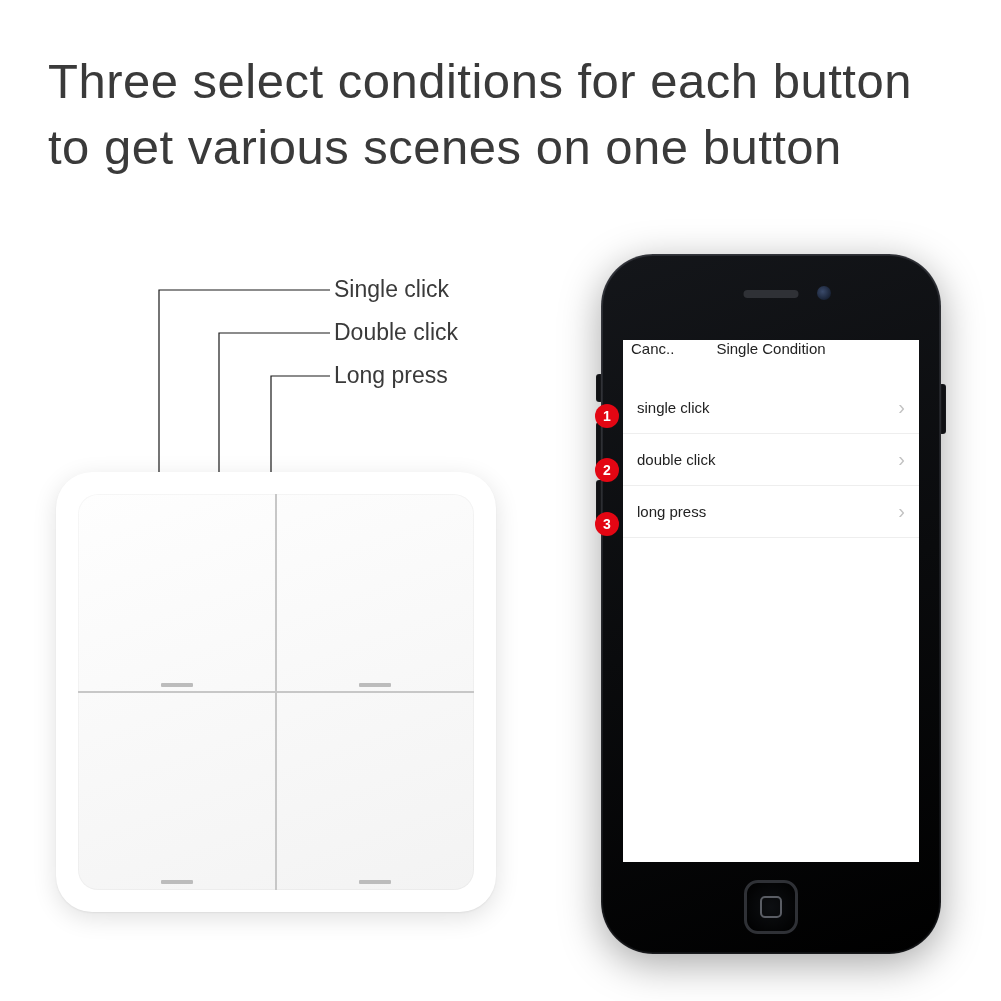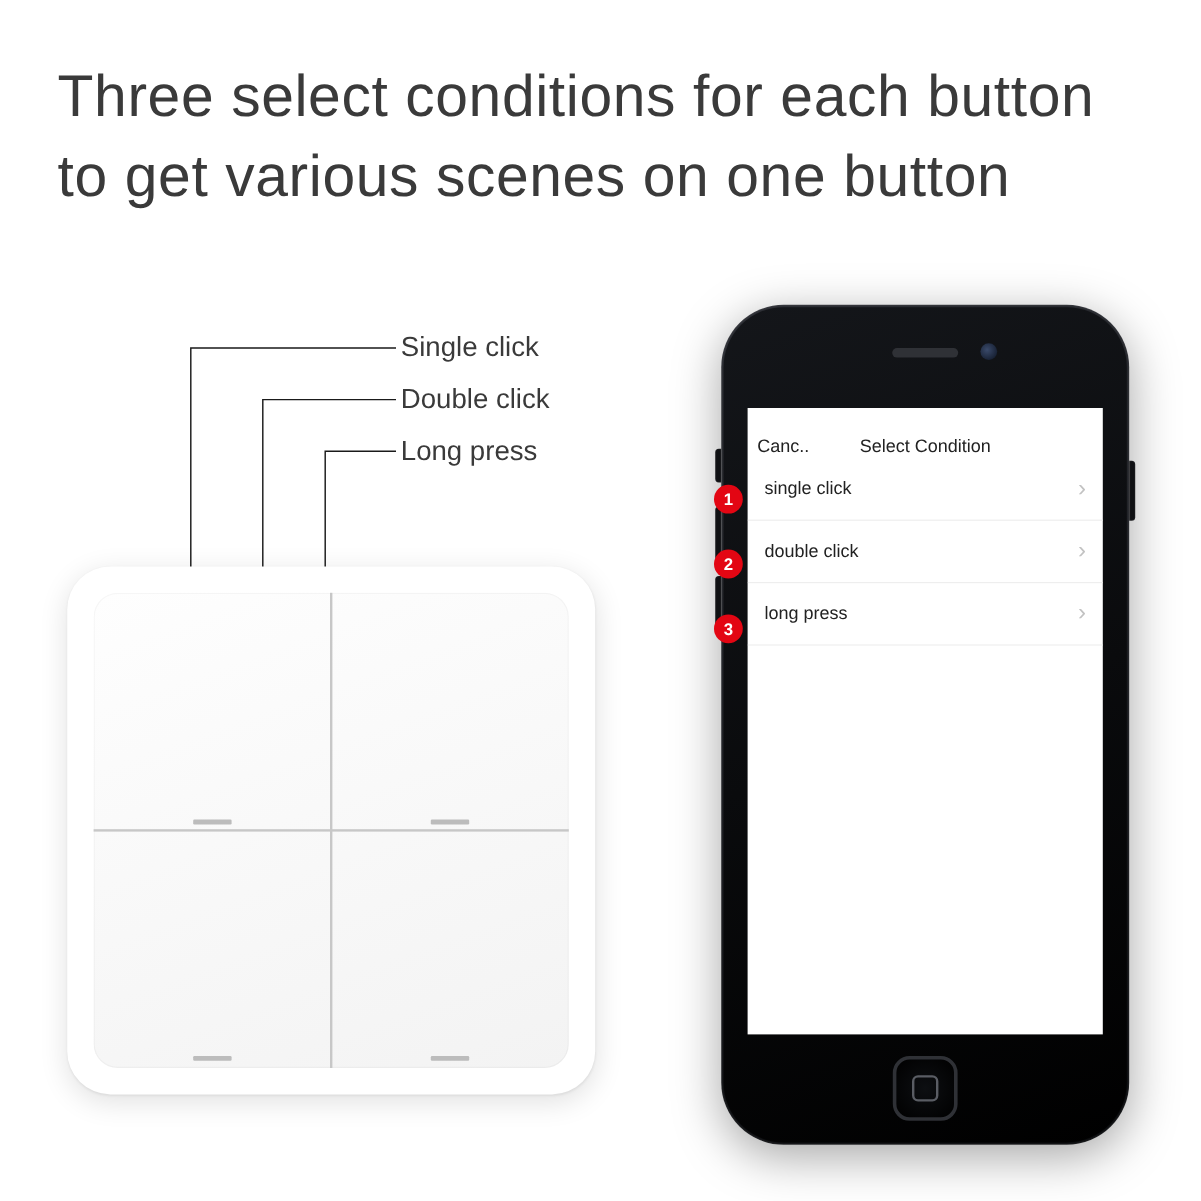--- a/index.html
+++ b/index.html
@@ -167,21 +167,21 @@
   }
   .side.pwr { right:-5px; top:130px; width:5px; height:50px; border-radius:0 3px 3px 0;}
   .side.mute { left:-5px; top:120px; width:5px; height:28px; border-radius:3px 0 0 3px;}
   .side.vu { left:-5px; top:168px; width:5px; height:45px; border-radius:3px 0 0 3px;}
   .side.vd { left:-5px; top:226px; width:5px; height:45px; border-radius:3px 0 0 3px;}
 
   
   .navbar {
     height: 42px;
     display:flex;
-    align-items:flex-end;
+    align-items:flex-start;
     font-size: 15px;
     color:#222;
     position: relative;
     border-bottom:1px solid rgba(0,0,0,0);
   }
   .navbar .cancel { position:absolute; left:8px; font-weight:400; }
   .navbar .title { width:100%; text-align:center; font-weight:500; }
   .list-item {
     display:flex;
     align-items:center;
@@ -252,21 +252,21 @@
   <div class="earpiece"></div>
   <div class="cam"></div>
 
   <div class="bullet" style="left:-6px; top:150px;">1</div>
   <div class="bullet" style="left:-6px; top:204px;">2</div>
   <div class="bullet" style="left:-6px; top:258px;">3</div>
 
   <div class="screen">
     <div class="navbar">
       <span class="cancel">Canc..</span>
-      <span class="title">Select Condition</span>
+      <span class="title">Single Condition</span>
     </div>
     <div class="list-item">
       <span>single click</span>
       <span class="chev">›</span>
     </div>
     <div class="list-item">
       <span>double click</span>
       <span class="chev">›</span>
     </div>
     <div class="list-item">

